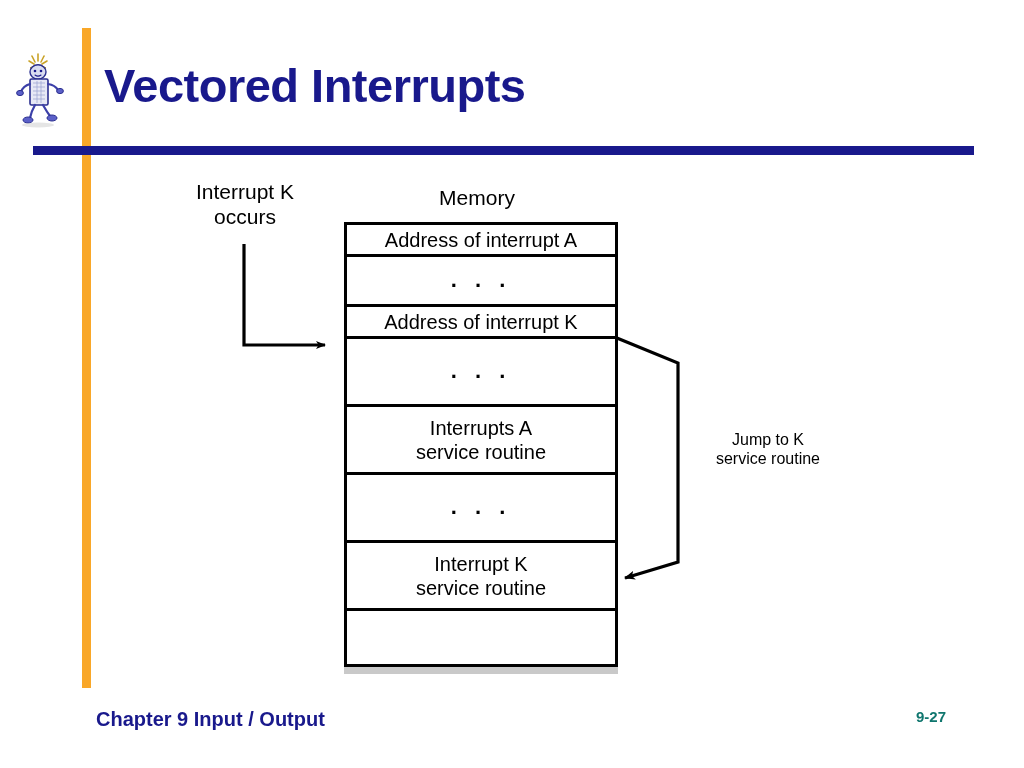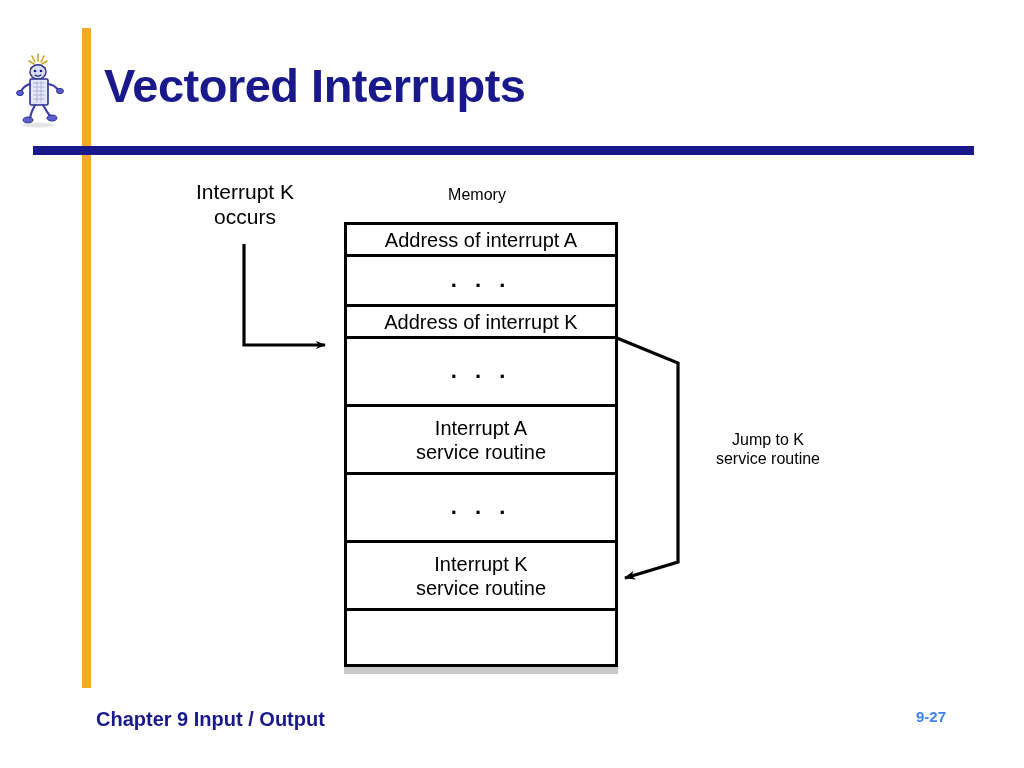--- a/index.html
+++ b/index.html
@@ -70,21 +70,21 @@
     font-weight: bold;
     color: #19198C;
     white-space: nowrap;
   }
   .footer-right {
     position: absolute;
     left: 916px;
     top: 708px;
     font-size: 15px;
     font-weight: bold;
-    color: #3b82f6;
+    color: #0f766e;
     white-space: nowrap;
   }
 
   
   .figure {
     position: absolute;
     left: 0;
     top: 0;
     width: 847px;
     height: 768px;
@@ -104,21 +104,21 @@
   .label-interrupt-k {
     left: 150px;
     top: 180px;
     width: 190px;
     font-size: 21px;
   }
   .label-memory {
     left: 392px;
     top: 186px;
     width: 170px;
-    font-size: 16px;
+    font-size: 21px;
   }
   .label-jump {
     left: 668px;
     top: 431px;
     width: 200px;
     font-size: 16px;
   }
 
   
   .mem-shadow {
@@ -252,21 +252,21 @@
 
     <div class="fig-label label-jump">Jump to K
 service routine</div>
 
     <div class="mem-shadow"></div>
     <div class="mem-table">
       <div class="mem-row h1">Address of interrupt A</div>
       <div class="mem-row h2"><span class="dots">. . .</span></div>
       <div class="mem-row h1">Address of interrupt K</div>
       <div class="mem-row h3"><span class="dots">. . .</span></div>
-      <div class="mem-row h3">Interrupt A
+      <div class="mem-row h3">Interrupts A
 service routine</div>
       <div class="mem-row h3"><span class="dots">. . .</span></div>
       <div class="mem-row h3">Interrupt K
 service routine</div>
       <div class="mem-row h2"></div>
     </div>
 
   </div>
 
   <div class="footer-left">Chapter 9 Input / Output</div>

